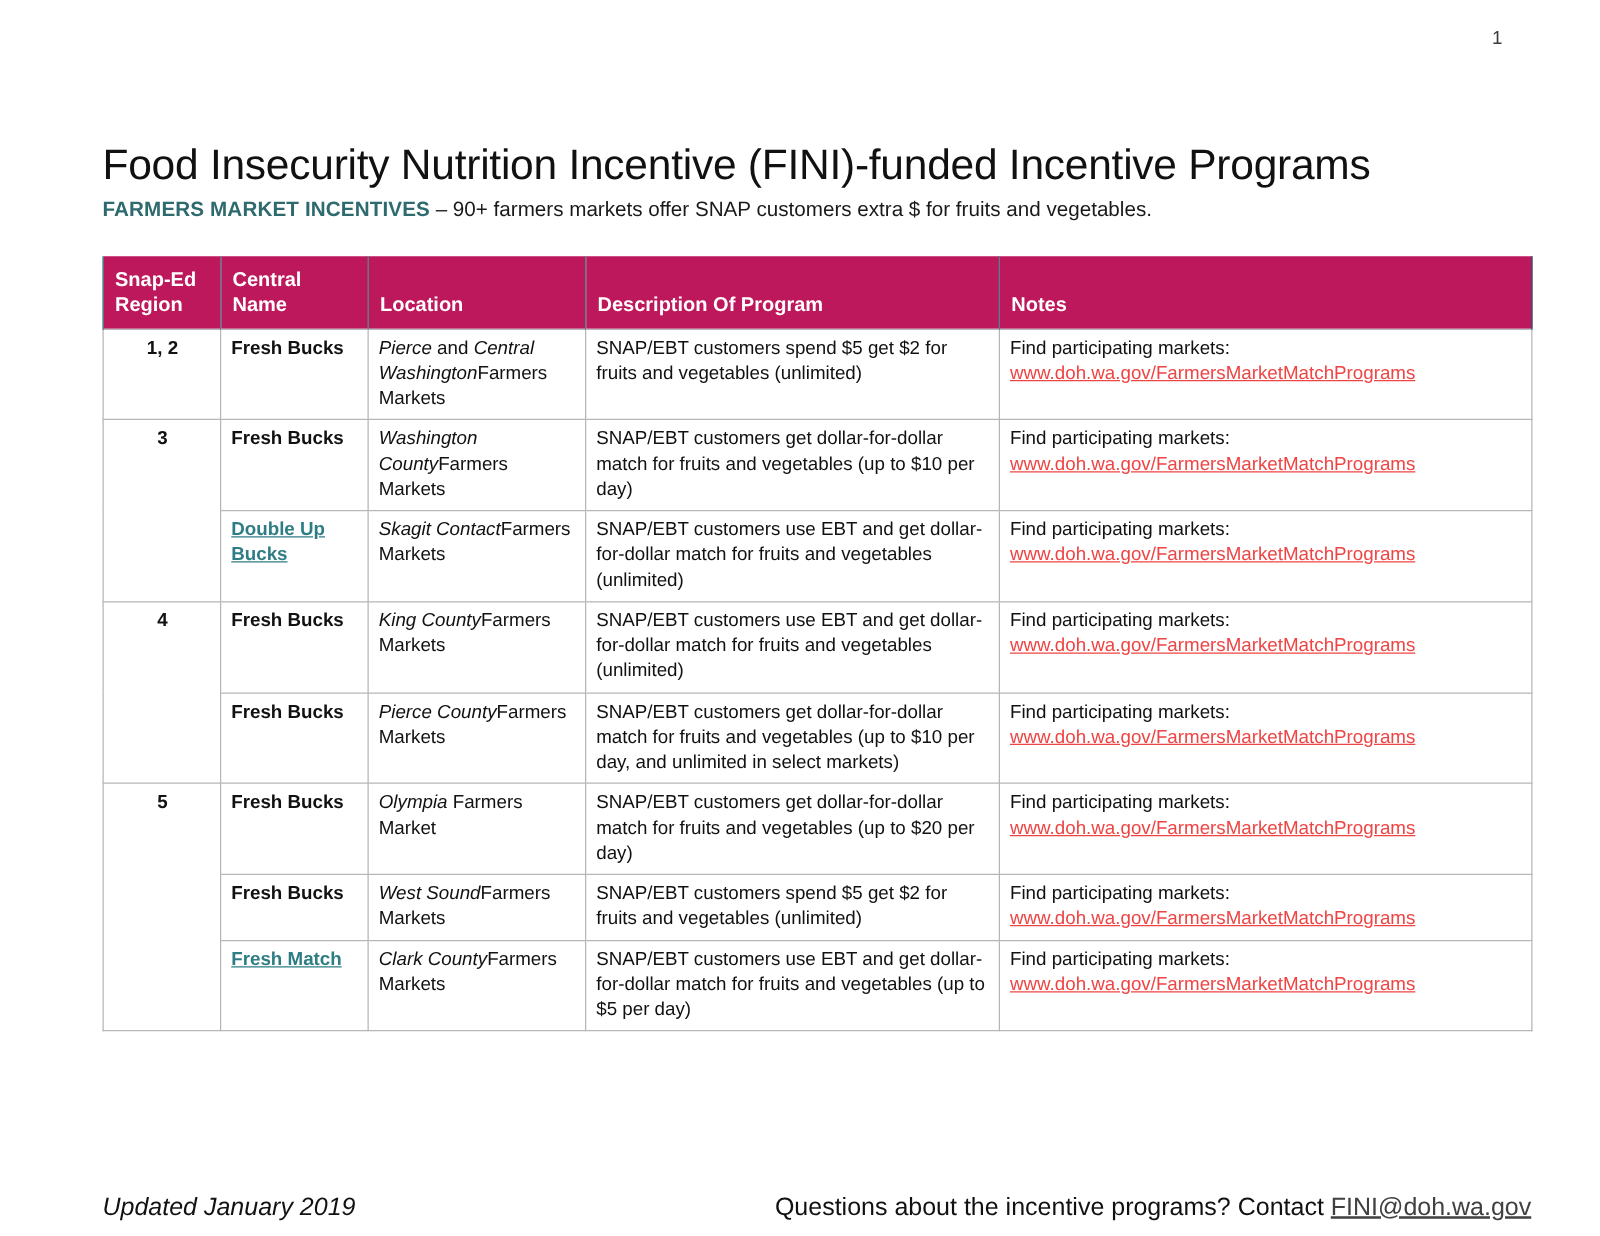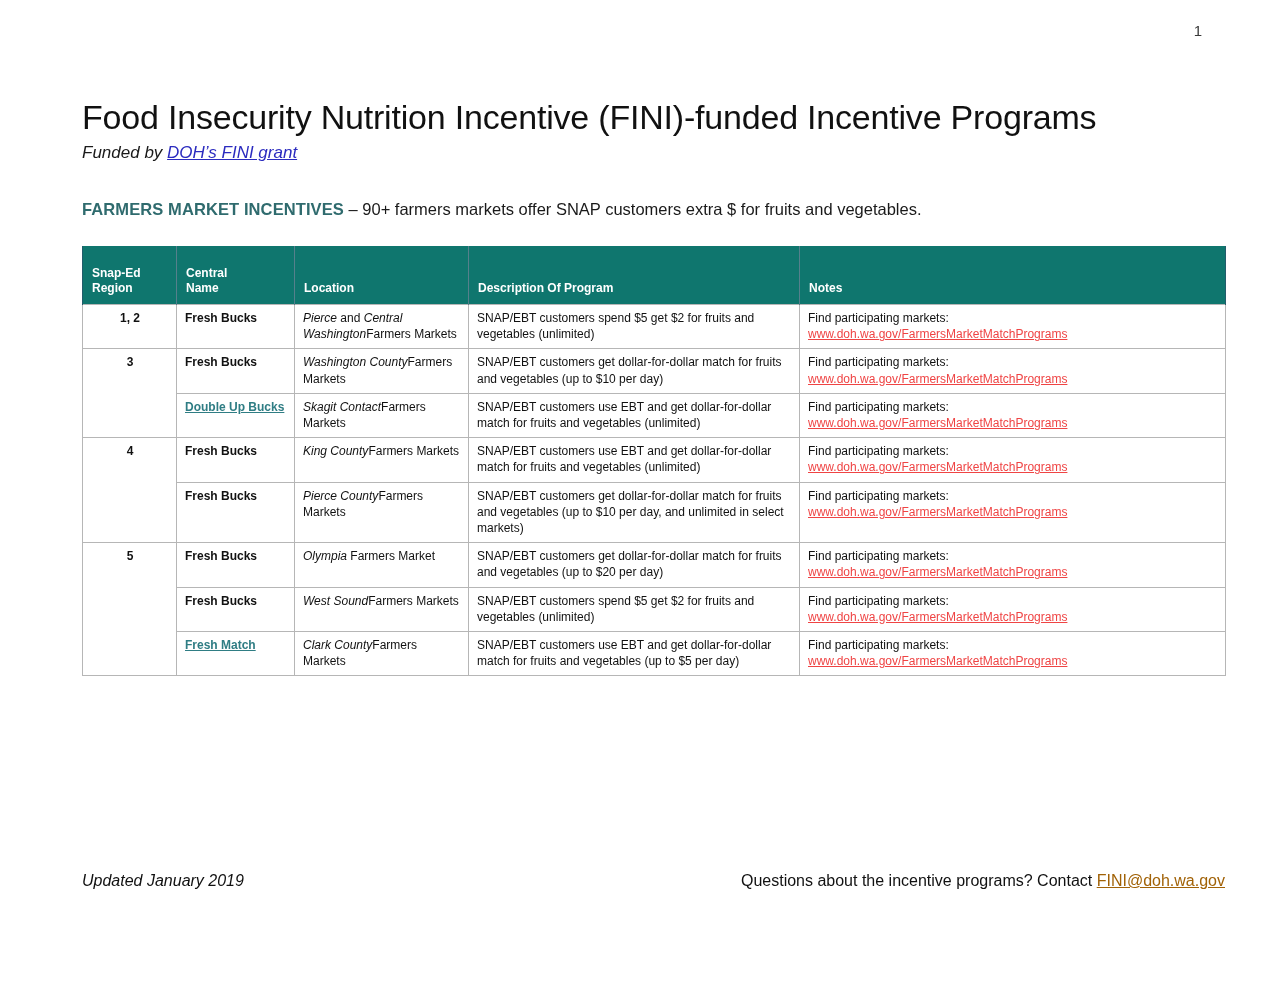--- a/index.html
+++ b/index.html
@@ -26,21 +26,21 @@
     position: absolute;
     top: 22px;
     right: 78px;
     font-size: 15px;
     color: #3a3a3a;
     font-family: "Liberation Sans", sans-serif;
   }
   .content {
     position: absolute;
     left: 82px;
-    top: 98px;
+    top: 113px;
     width: 1143px;
   }
   h1.doc-title {
     font-size: 34px;
     font-weight: normal;
     letter-spacing: -0.2px;
     margin: 0 0 6px 0;
     line-height: 1.15;
     color: #111111;
     font-family: "Liberation Sans", sans-serif;
@@ -67,40 +67,40 @@
     font-weight: bold;
     letter-spacing: 0.1px;
   }
   table.fini {
     border-collapse: collapse;
     width: 1143px;
     table-layout: fixed;
     font-size: 15px;
   }
   table.fini thead th {
-    background: #0f766e;
+    background: #be185d;
     color: #ffffff;
     font-weight: bold;
-    font-size: 12px;
+    font-size: 16px;
     text-align: left;
     vertical-align: bottom;
     padding: 9px 8px 9px 9px;
     border-left: 1px solid #55808c;
     border-right: 1px solid #55808c;
     height: 40px;
     line-height: 1.2;
   }
   table.fini thead th.first { border-left: 1px solid #235c6b; }
   table.fini thead th.last  { border-right: 1px solid #235c6b; }
   table.fini tbody td {
     border: 1px solid #b6b6b6;
     padding: 5px 7px 6px 8px;
     vertical-align: top;
     line-height: 1.35;
-    font-size: 12px;
+    font-size: 15px;
     color: #111111;
   }
   td.region {
     text-align: center;
     vertical-align: middle;
     font-size: 21px;
     font-weight: bold;
     color: #111111;
     padding: 4px;
   }
@@ -118,54 +118,51 @@
     word-break: break-word;
   }
   .col-region { width: 94px; }
   .col-prog   { width: 118px; }
   .col-loc    { width: 174px; }
   .col-desc   { width: 331px; }
   .col-notes  { width: 426px; }
   .footer {
     position: absolute;
     left: 82px;
-    top: 871px;
+    top: 953px;
     width: 1143px;
-    font-size: 16px;
+    font-size: 20px;
     line-height: 1.3;
   }
   .footer .fl {
     float: left;
     font-style: italic;
     color: #111111;
   }
   .footer .fr {
     float: right;
     color: #111111;
   }
   .footer .fr a {
-    color: #a16207;
+    color: #404040;
     text-decoration: underline;
   }
   .clearfix::after { content: ""; display: block; clear: both; }
 </style>
 </head>
 <body>
 
 <div class="page">
 
   <div class="page-number">1</div>
 
   <div class="content">
 
     <h1 class="doc-title">Food Insecurity Nutrition Incentive (FINI)-funded Incentive Programs</h1>
 
-    <p class="funded-line">
-      <span>Funded by </span><a class="doc-link" href="#">DOH’s FINI grant</a>
-    </p>
 
     <p class="section-head">
       <span class="sh-title">FARMERS MARKET INCENTIVES</span><span> – 90+ farmers markets offer SNAP customers extra $ for fruits and vegetables.</span>
     </p>
 
     <table class="fini">
       <colgroup>
         <col class="col-region">
         <col class="col-prog">
         <col class="col-loc">

